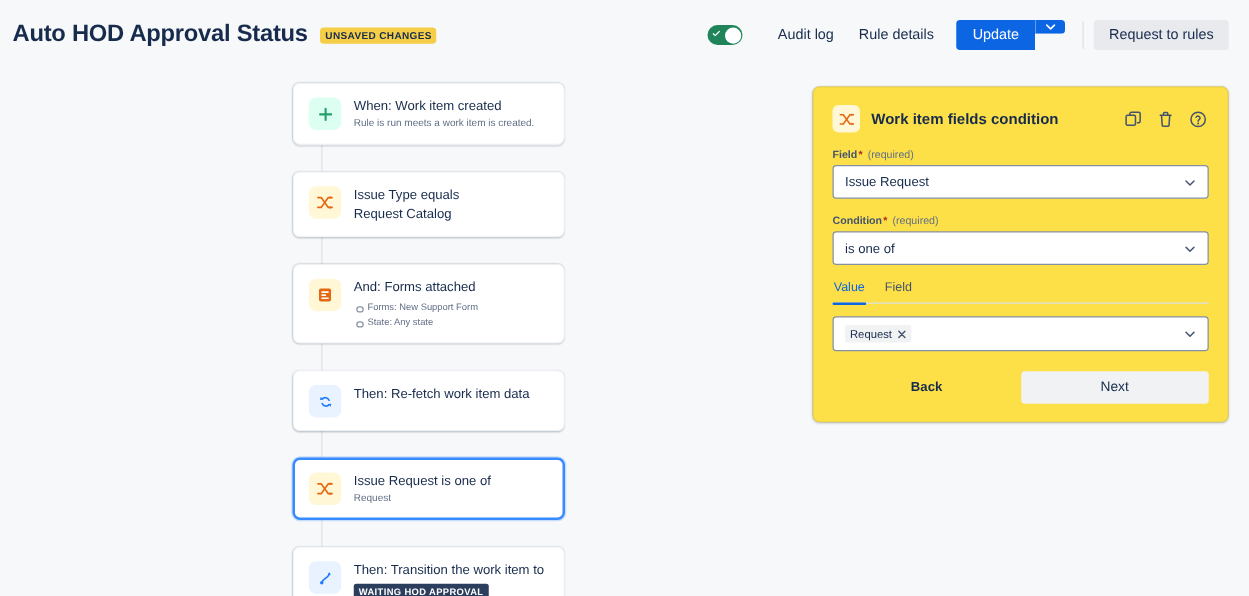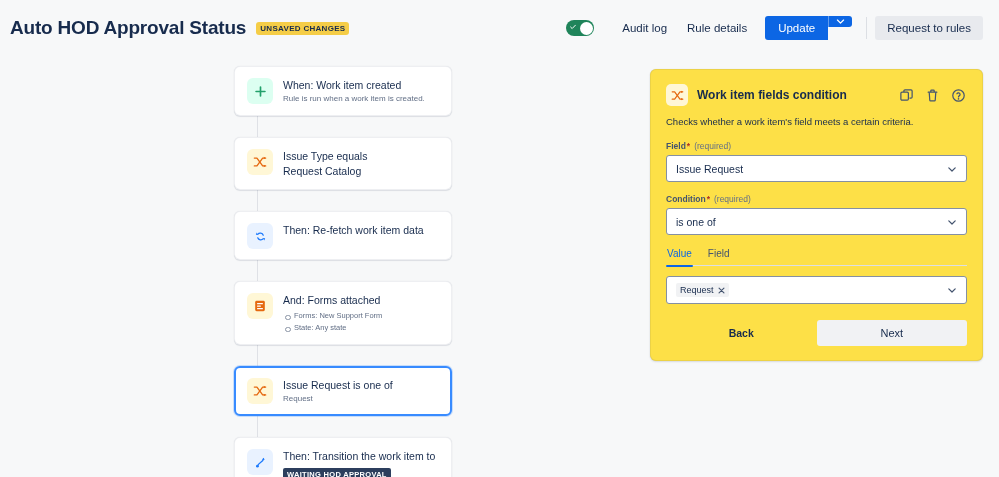--- a/index.html
+++ b/index.html
@@ -240,68 +240,68 @@
     <div class="chain-rail"></div>
 
     <div class="node">
       <div class="node-icon ic-green">
         <svg width="13" height="13" viewBox="0 0 14 14">
           <path d="M7 2.2 V11.8 M2.2 7 H11.8" stroke="#22a06b" stroke-width="1.8" stroke-linecap="round"></path>
         </svg>
       </div>
       <div class="node-body">
         <div class="node-title">When: Work item created</div>
-        <div class="node-sub">Rule is run when a work item is created.</div>
+        <div class="node-sub">Rule is run meets a work item is created.</div>
       </div>
     </div>
 
     <div class="node">
       <div class="node-icon ic-amber">
         <svg width="14" height="14" viewBox="0 0 16 16">
           <path d="M1.5 3.5 H4.5 L11 12.5 H14.5" stroke="#e56910" stroke-width="1.5" fill="none" stroke-linecap="round" stroke-linejoin="round"></path>
           <path d="M1.5 12.5 H4.5 L11 3.5 H14.5" stroke="#e56910" stroke-width="1.5" fill="none" stroke-linecap="round" stroke-linejoin="round"></path>
           <path d="M12.3 2.1 L14.6 3.5 L12.3 4.9" fill="#e56910"></path>
           <path d="M12.3 11.1 L14.6 12.5 L12.3 13.9" fill="#e56910"></path>
         </svg>
       </div>
       <div class="node-body">
         <div class="node-sub2">Issue Type equals</div>
         <div class="node-sub2">Request Catalog</div>
       </div>
     </div>
 
     <div class="node">
+      <div class="node-icon ic-amber">
+        <svg width="14" height="14" viewBox="0 0 16 16">
+          <rect x="2.5" y="2" width="11" height="12" rx="1.6" fill="#e56910"></rect>
+          <rect x="4.6" y="4.6" width="6.8" height="1.5" rx="0.6" fill="#fff"></rect>
+          <rect x="4.6" y="7.4" width="4.4" height="1.5" rx="0.6" fill="#fff"></rect>
+          <rect x="4.6" y="10.2" width="6.8" height="1.5" rx="0.6" fill="#fff"></rect>
+        </svg>
+      </div>
+      <div class="node-body">
+        <div class="node-title">And: Forms attached</div>
+        <ul class="node-bullets">
+          <li>Forms: New Support Form</li>
+          <li>State: Any state</li>
+        </ul>
+      </div>
+    </div>
+
+    <div class="node">
       <div class="node-icon ic-blue">
         <svg width="13" height="13" viewBox="0 0 16 16">
           <path d="M4.6 5.3 A4 4 0 0 1 11.4 6.4" stroke="#1d7afc" stroke-width="1.6" fill="none" stroke-linecap="round"></path>
           <path d="M11.4 10.7 A4 4 0 0 1 4.6 9.6" stroke="#1d7afc" stroke-width="1.6" fill="none" stroke-linecap="round"></path>
           <path d="M3.2 3 L4.9 5.6 L2.3 6.2 Z" fill="#1d7afc"></path>
           <path d="M12.8 13 L11.1 10.4 L13.7 9.8 Z" fill="#1d7afc"></path>
         </svg>
       </div>
       <div class="node-body">
         <div class="node-title">Then: Re-fetch work item data</div>
-      </div>
-    </div>
-
-    <div class="node">
-      <div class="node-icon ic-amber">
-        <svg width="14" height="14" viewBox="0 0 16 16">
-          <rect x="2.5" y="2" width="11" height="12" rx="1.6" fill="#e56910"></rect>
-          <rect x="4.6" y="4.6" width="6.8" height="1.5" rx="0.6" fill="#fff"></rect>
-          <rect x="4.6" y="7.4" width="4.4" height="1.5" rx="0.6" fill="#fff"></rect>
-          <rect x="4.6" y="10.2" width="6.8" height="1.5" rx="0.6" fill="#fff"></rect>
-        </svg>
-      </div>
-      <div class="node-body">
-        <div class="node-title">And: Forms attached</div>
-        <ul class="node-bullets">
-          <li>Forms: New Support Form</li>
-          <li>State: Any state</li>
-        </ul>
       </div>
     </div>
 
     <div class="node selected">
       <div class="node-icon ic-amber">
         <svg width="14" height="14" viewBox="0 0 16 16">
           <path d="M1.5 3.5 H4.5 L11 12.5 H14.5" stroke="#e56910" stroke-width="1.5" fill="none" stroke-linecap="round" stroke-linejoin="round"></path>
           <path d="M1.5 12.5 H4.5 L11 3.5 H14.5" stroke="#e56910" stroke-width="1.5" fill="none" stroke-linecap="round" stroke-linejoin="round"></path>
           <path d="M12.3 2.1 L14.6 3.5 L12.3 4.9" fill="#e56910"></path>
           <path d="M12.3 11.1 L14.6 12.5 L12.3 13.9" fill="#e56910"></path>
@@ -356,21 +356,20 @@
         <button class="icon-btn">
           <svg width="15" height="15" viewBox="0 0 16 16">
             <circle cx="8" cy="8" r="6.1" fill="none" stroke="#44546f" stroke-width="1.3"></circle>
             <path d="M6.3 6.2 A1.8 1.8 0 0 1 9.7 6.9 C9.7 8.2 8 8.3 8 9.6" fill="none" stroke="#44546f" stroke-width="1.3" stroke-linecap="round"></path>
             <circle cx="8" cy="11.6" r="0.85" fill="#44546f"></circle>
           </svg>
         </button>
       </div>
     </div>
 
-    <div class="panel-desc">Checks whether a work item's field meets a certain criteria.</div>
 
     <div class="field-label">
       <span>Field</span>
       <span class="req-star">*</span>
       <span class="req-text">(required)</span>
     </div>
     <div class="select">
       <span>Issue Request</span>
       <svg class="caret" width="10" height="10" viewBox="0 0 10 10">
         <path d="M1.8 3.8 L5 7 L8.2 3.8" stroke="#44546f" stroke-width="1.2" fill="none" stroke-linecap="round" stroke-linejoin="round"></path>

